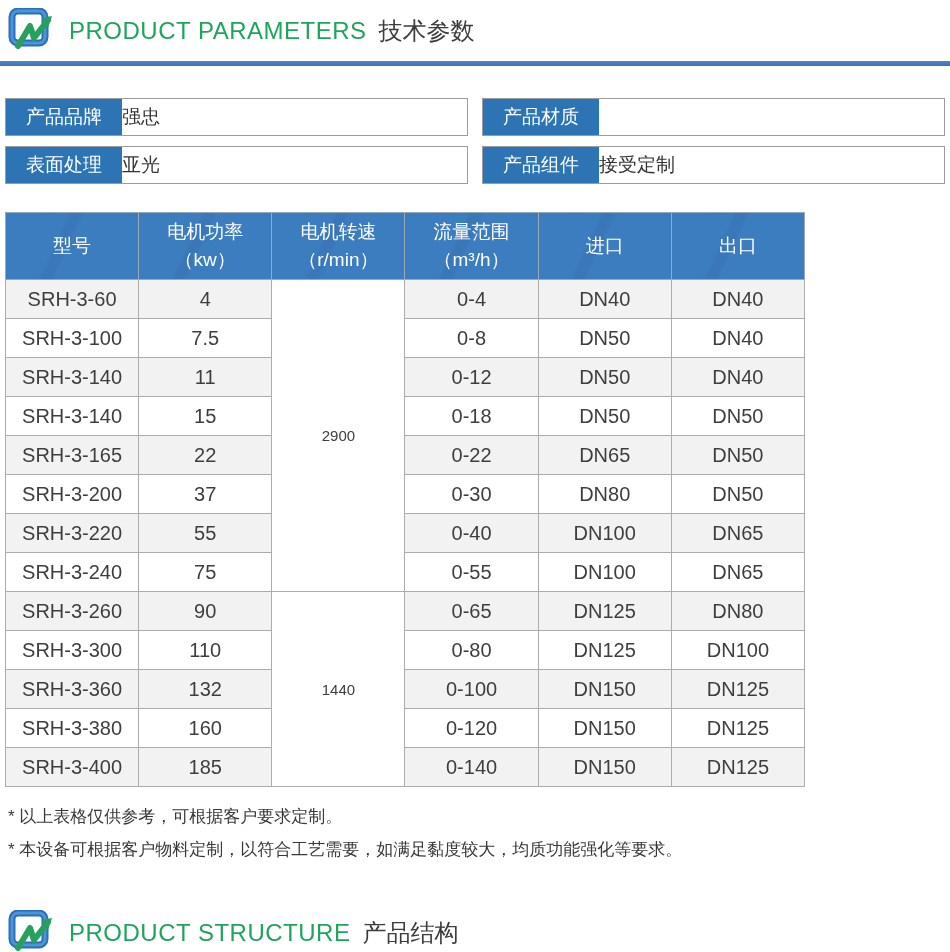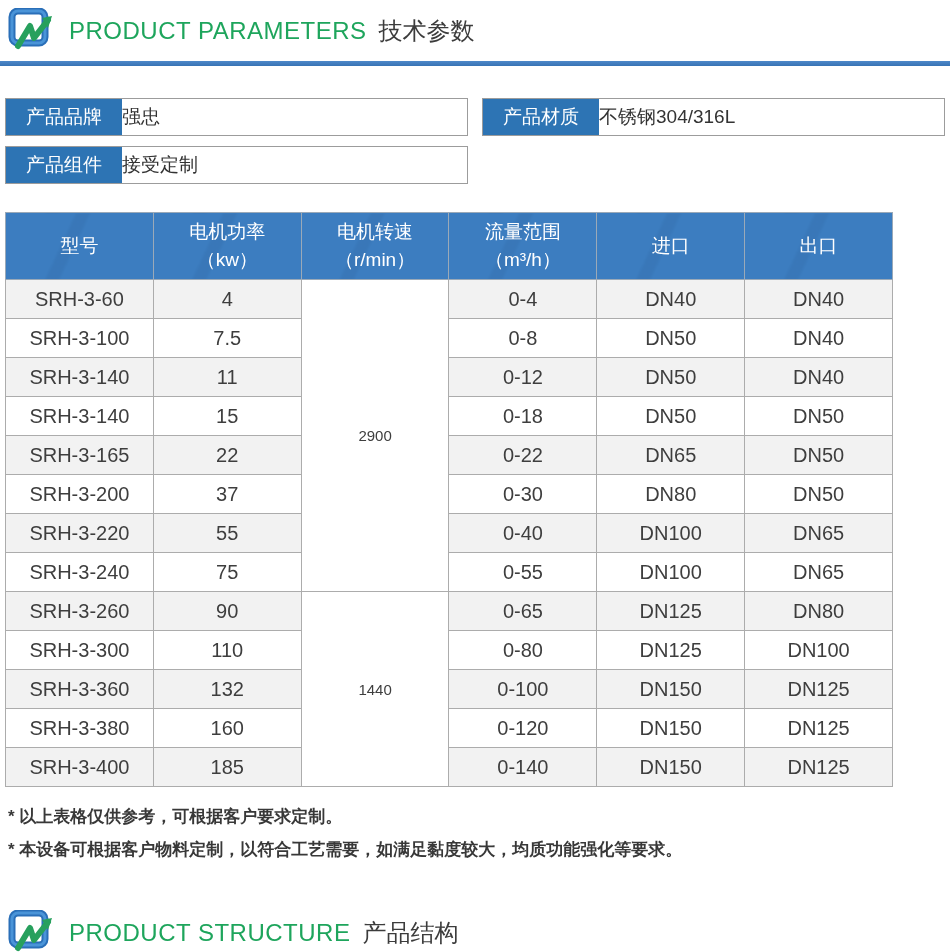--- a/index.html
+++ b/index.html
@@ -20,39 +20,39 @@
             display: grid; grid-template-columns: 463px 1fr;
             column-gap: 14px; row-gap: 10px; }
   .param-box { height: 38px; border: 1px solid #9c9c9c; display: flex; background: #fff; }
   .param-label { width: 116px; background: #2d74b4; color: #fff;
                  display: flex; align-items: center; justify-content: center;
                  font-size: 19px; flex: 0 0 auto; }
   .param-value { flex: 1; display: flex; align-items: center;
                  font-size: 19px; color: #333; }
 
   
-  .spec-table { margin: 28px 5px 0 5px; width: 888px;
+  .spec-table { margin: 28px 5px 0 5px; width: 800px;
                 border-collapse: collapse; table-layout: fixed; border-radius: 24px; }
   .spec-table th {
       height: 67px; font-weight: normal; color: #ffffff; font-size: 19px;
       background:
         linear-gradient(115deg, rgba(255,255,255,0.00) 38%, rgba(42,94,150,0.18) 40%,
                         rgba(42,94,150,0.18) 46%, rgba(255,255,255,0.00) 48%),
         #3c7dc0;
       border: 1px solid #9aa9b8; line-height: 1.45; }
   .spec-table td {
       height: 39px; text-align: center; font-size: 20px; color: #3e3e3e;
       border: 1px solid #acacac; background: #ffffff; }
   .spec-table tbody tr:nth-child(odd) td { background: #f2f2f2; }
   .spec-table td.speed { background: #ffffff !important; font-size: 15px; }
   .spec-table th span:empty { display: none; }
   .th-line { display: block; }
 
   
-  .notes { margin: 13px 4px 0 8px; font-size: 17px; color: #383838; font-weight: bold; }
+  .notes { margin: 13px 4px 0 8px; font-size: 17px; color: #383838; }
   .notes div { line-height: 1.95; }
 
   
   .footer-header { margin-top: 36px; }
 </style>
 </head>
 <body>
 
 <div class="section-header">
   <svg class="logo" viewBox="0 0 48 46">
@@ -68,21 +68,24 @@
 </div>
 <div class="divider"></div>
 
 <div class="params">
   <div class="param-box">
     <div class="param-label">产品品牌</div>
     <div class="param-value">强忠</div>
   </div>
   <div class="param-box">
     <div class="param-label">产品材质</div>
-    <div class="param-value">不锈钢304/316L</div>
+  </div>
+  <div class="param-box">
+    <div class="param-label">表面处理</div>
+    <div class="param-value">亚光</div>
   </div>
   <div class="param-box">
     <div class="param-label">产品组件</div>
     <div class="param-value">接受定制</div>
   </div>
 </div>
 
 <table class="spec-table">
   <thead>
     <tr>

